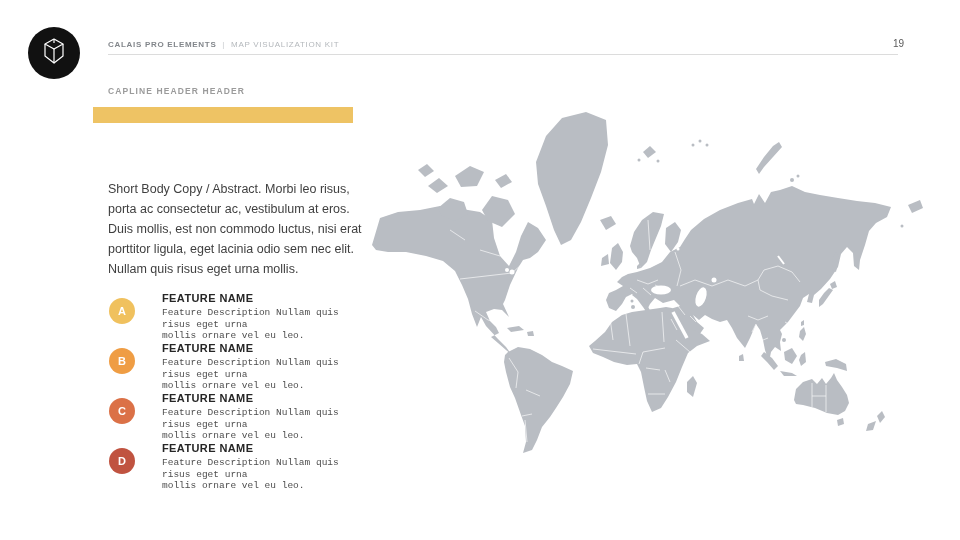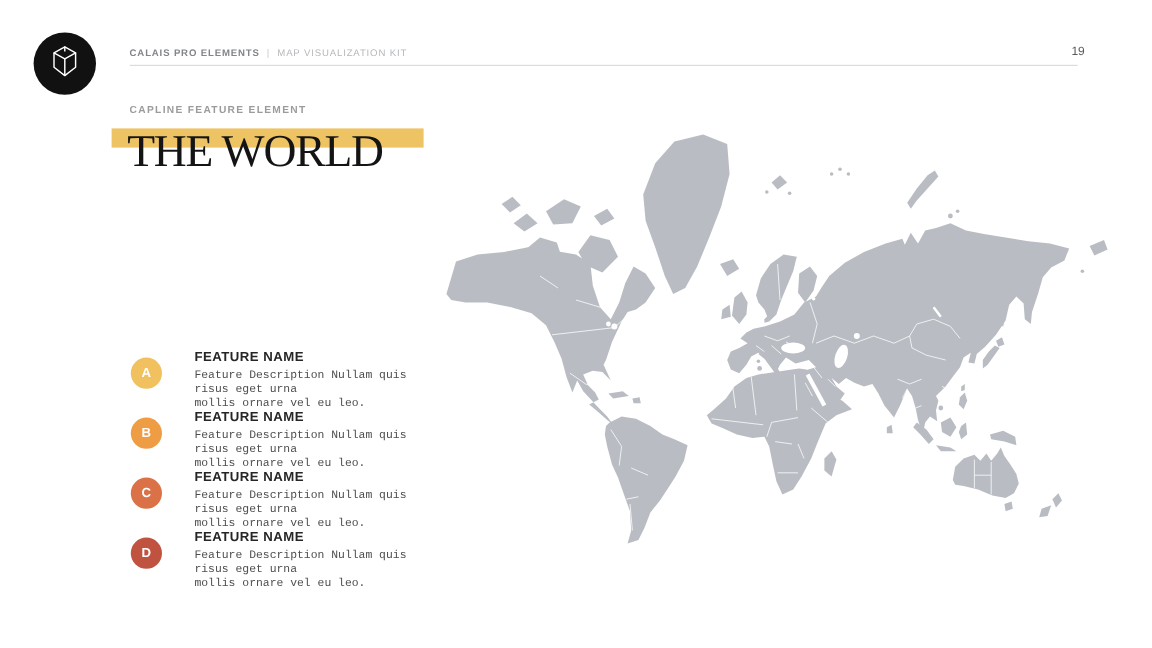--- a/index.html
+++ b/index.html
@@ -51,24 +51,28 @@
   </div>
 
   <div class="brandline">
     <span class="brand">CALAIS PRO ELEMENTS</span>
     <span class="brand-sep">|</span>
     <span class="brand-sub">MAP VISUALIZATION KIT</span>
   </div>
   <div class="rule"></div>
   <div class="pagenum">19</div>
 
-  <div class="capline">CAPLINE FEATURE ELEMENT</div>
+  <div class="capline">CAPLINE HEADER HEADER</div>
   <div class="hl-bar" style="background: rgb(238, 195, 100);"></div>
-  <div class="title">THE WORLD</div>
-
+
+  <div class="bodycopy">Short Body Copy / Abstract. Morbi leo risus,
+porta ac consectetur ac, vestibulum at eros.
+Duis mollis, est non commodo luctus, nisi erat
+porttitor ligula, eget lacinia odio sem nec elit.
+Nullam quis risus eget urna mollis.</div>
 
   <div class="feature" style="top:290px">
     <div class="fcircle" style="background: rgb(240, 193, 94);">A</div>
     <div class="ftext">
       <div class="fname">FEATURE NAME</div>
       <div class="fdesc">Feature Description Nullam quis risus eget urna
 mollis ornare vel eu leo.</div>
     </div>
   </div>
   <div class="feature" style="top:340px">

